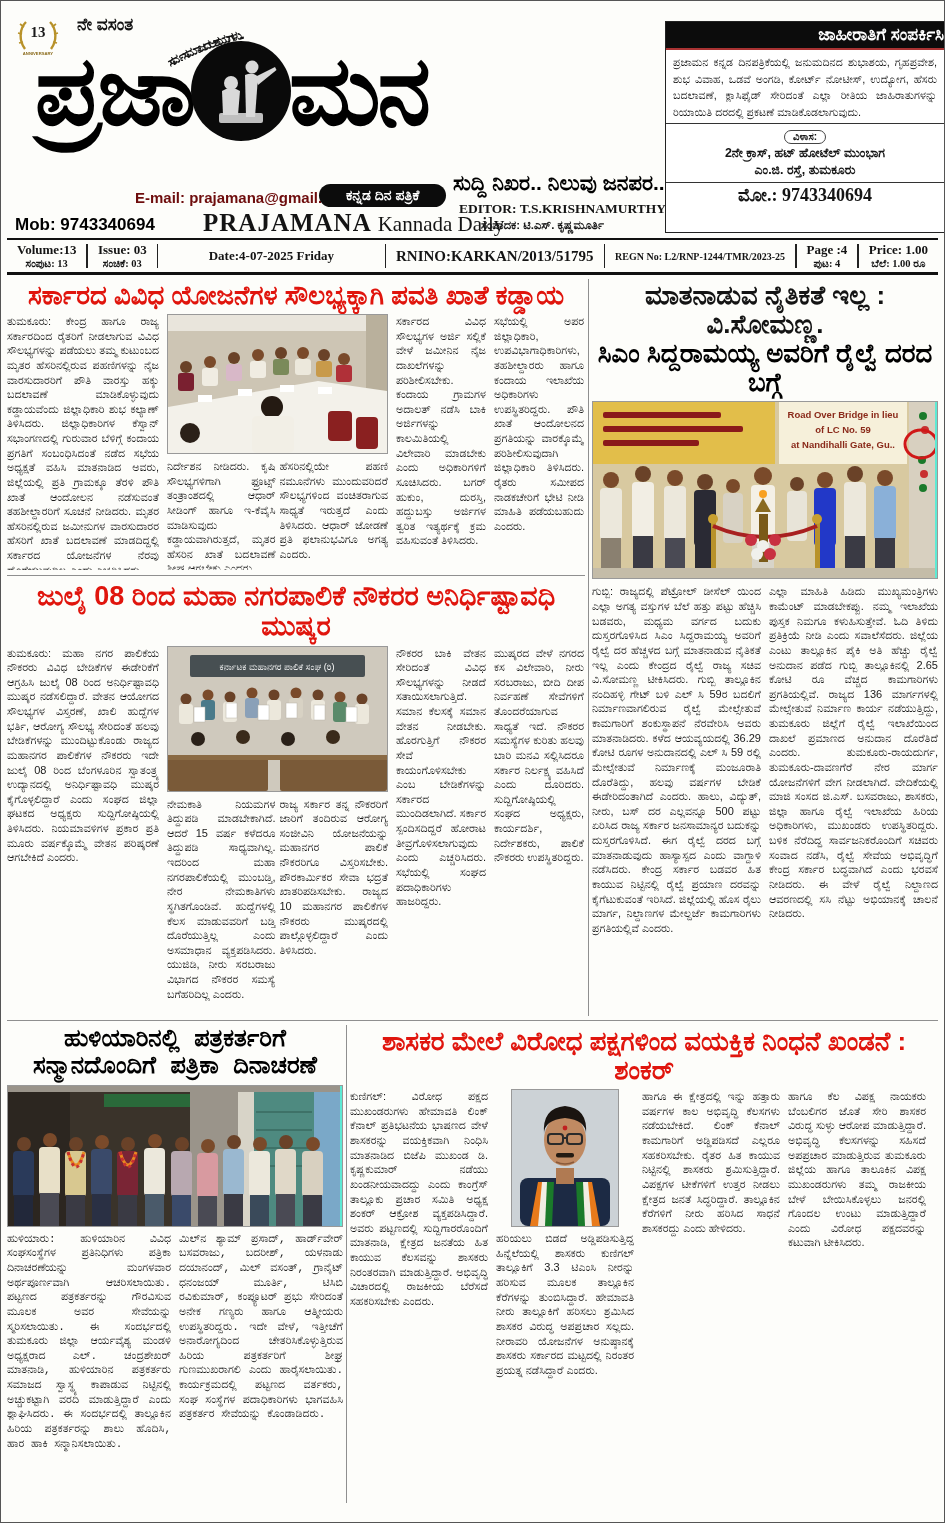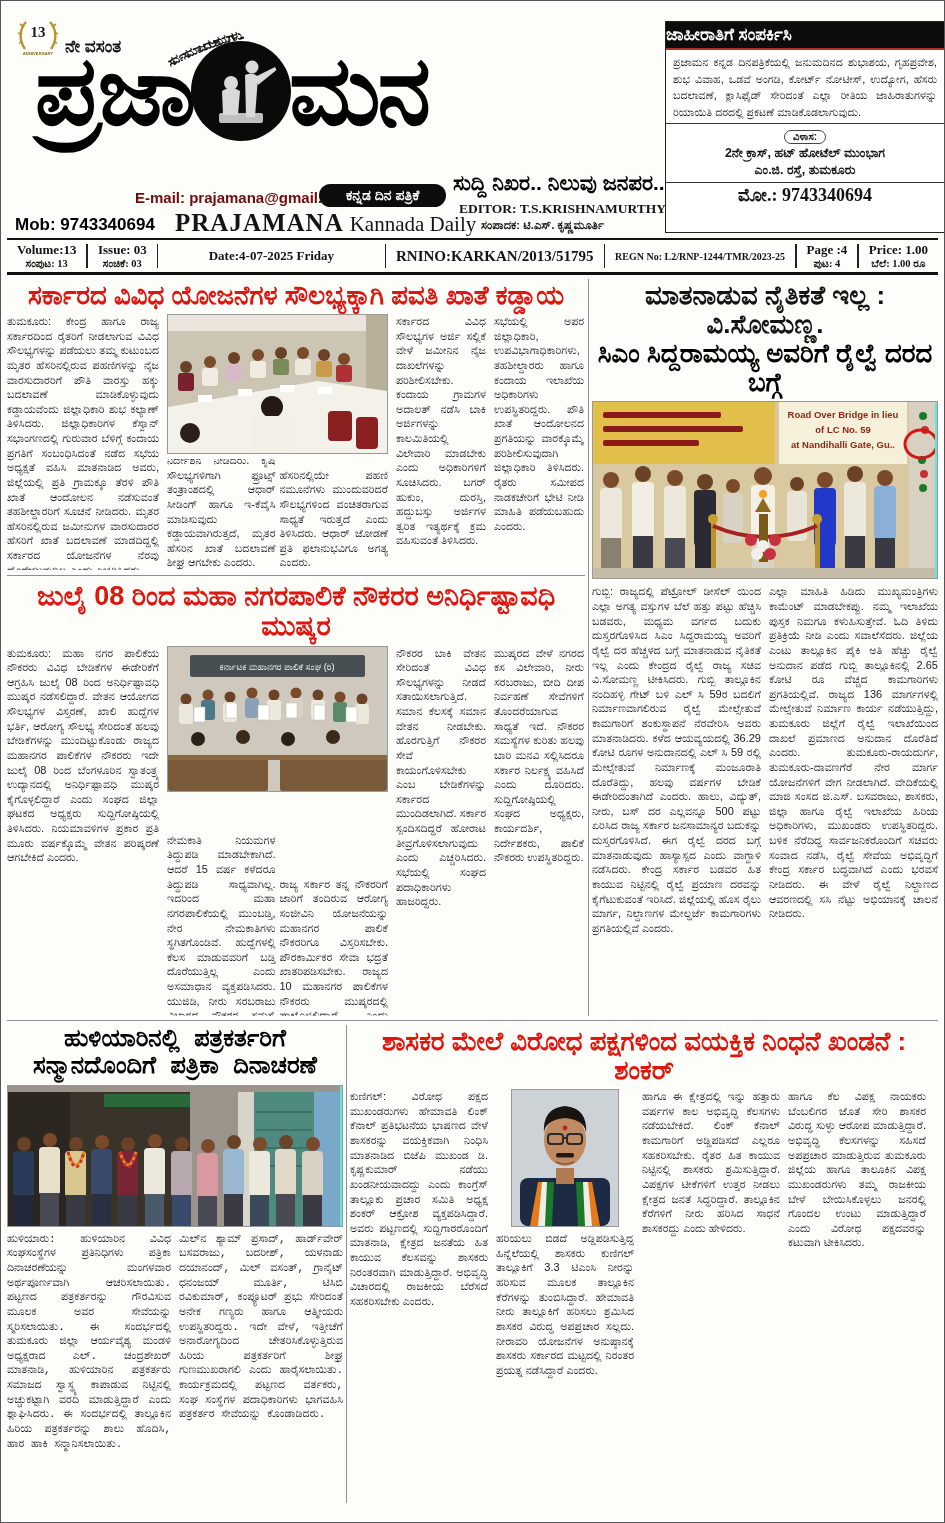--- a/index.html
+++ b/index.html
@@ -10,41 +10,41 @@
   *{box-sizing:border-box;}
   html,body{margin:0;padding:0;background:#e8e8e8;}
   .page{
     position:relative;width:945px;height:1523px;margin:0 auto;
     background:#fdfdfa;color:var(--ink);
     font-family:"Liberation Sans",sans-serif;
     border:1px solid #555;overflow:hidden;padding:4px 6px 0 6px;
   }
   
   .header{position:relative;height:230px;}
-  .anniv{position:absolute;left:10px;top:10px;display:flex;align-items:flex-end;gap:6px;}
+  .anniv{position:absolute;left:10px;top:10px;display:flex;align-items:flex-start;gap:18px;}
   .vasantha{font-size:17px;font-weight:bold;}
   .masthead-title{
     position:absolute;left:28px;top:34px;display:flex;align-items:center;
     font-weight:bold;font-size:96px;line-height:1;letter-spacing:-3px;color:#000;
   }
   .emblem-wrap{position:relative;width:104px;height:104px;margin:0 -4px;}
   .arc{position:absolute;left:-28px;top:-22px;}
   .tagline{position:absolute;left:446px;top:166px;font-size:21px;font-weight:bold;color:#000;}
   .editor-en{position:absolute;left:452px;top:196px;font-family:"Liberation Serif",serif;font-weight:bold;font-size:13.5px;}
   .editor-kn{position:absolute;left:474px;top:214px;font-size:11.5px;font-weight:bold;}
   .email-line{position:absolute;left:128px;top:184px;font-size:15px;font-weight:bold;color:#6e0d0d;}
   .lang-badge{position:absolute;left:312px;top:179px;background:#0c0c0c;color:#fff;border-radius:13px;
     padding:3px 27px;font-size:14px;font-weight:bold;}
   .mob-line{position:absolute;left:8px;top:210px;font-size:17px;font-weight:bold;color:#000000;}
   .name-en{position:absolute;left:168px;top:204px;font-family:"Liberation Serif",serif;}
-  .name-en .big{font-size:25px;font-weight:bold;letter-spacing:1px;}
+  .name-en .big{font-size:25px;font-weight:bold;letter-spacing:1px;margin-left:28px;}
   .name-en .suf{font-size:21px;margin-left:6px;}
   
   .adbox{position:absolute;left:658px;top:16px;width:280px;height:212px;border:1.5px solid #222;background:#fff;}
-  .adbox-head{background:#0c0c0c;color:#fff;text-align:left;font-size:17px;font-weight:bold;padding:3px 0;border-bottom:2px solid #a33;}
+  .adbox-head{background:#0c0c0c;color:#fff;text-align:right;font-size:17px;font-weight:bold;padding:3px 0;border-bottom:2px solid #a33;}
   .adbox-body{font-size:11px;line-height:1.5;text-align:justify;padding:4px 7px 3px 7px;}
   .adbox-addr{border-top:1px solid #333;text-align:center;padding:2px 0 3px 0;}
   .addr-label{display:inline-block;border:1px solid #444;border-radius:8px;font-size:10px;font-weight:bold;padding:0 8px;margin-bottom:1px;}
   .addr-line{font-size:12.5px;font-weight:bold;line-height:1.35;}
   .adbox-phone{border-top:1px solid #333;text-align:center;font-family:"Liberation Serif",serif;font-size:18px;font-weight:bold;padding:2px 0;}
   
   .infobar{
     margin-top:3px;border-top:2px solid #111;border-bottom:3px solid #111;
     display:flex;align-items:stretch;height:37px;font-family:"Liberation Serif",serif;
   }
@@ -69,21 +69,21 @@
   .hl .ln{display:block;}
   .hl .black{color:#000;}
   .tcol{font-size:11px;line-height:1.33;text-align:justify;overflow:hidden;color:#191919;}
   .flexrow{display:flex;gap:8px;overflow:hidden;}
   .photo{margin:0;padding:0;line-height:0;border:1px solid #999;background:#5eead4;}
   .photo svg{display:block;}
   
   .w152{width:152px;flex:none;}
   .w90{width:90px;flex:none;}
   .midblock{width:221px;flex:none;display:flex;flex-direction:column;gap:5px;}
-  .midcols{display:flex;gap:4px;flex:1;overflow:hidden;align-items:flex-end;}
+  .midcols{display:flex;gap:4px;flex:1;overflow:hidden;}
   .midcols .tcol{flex:1;}
   .a1-body{height:256px;}
   .a3-body{height:392px;}
   
   .a2-cols{height:468px;margin-top:5px;}
   .a2-cols .tcol{flex:1;}
   
   .a4-cols{height:262px;margin-top:5px;}
   .a4-cols .tcol{flex:1;}
   

